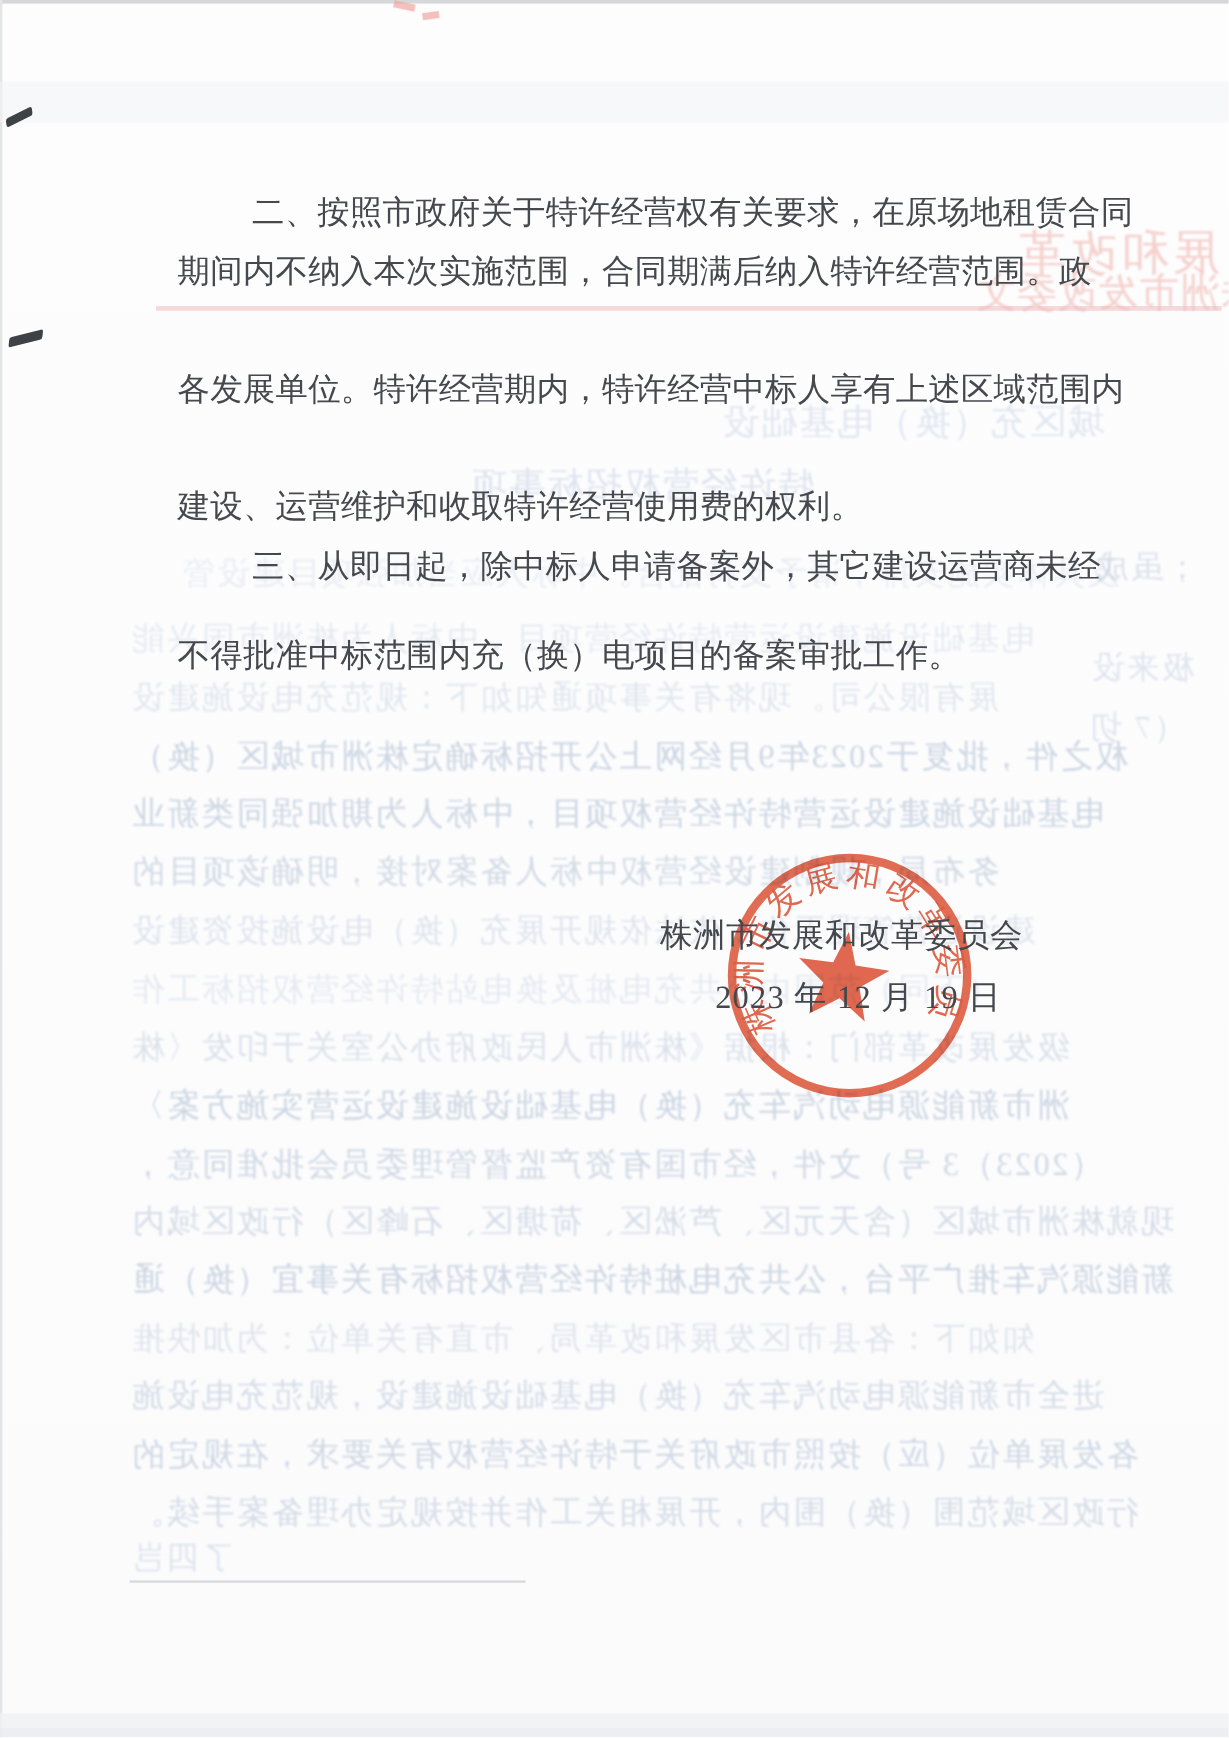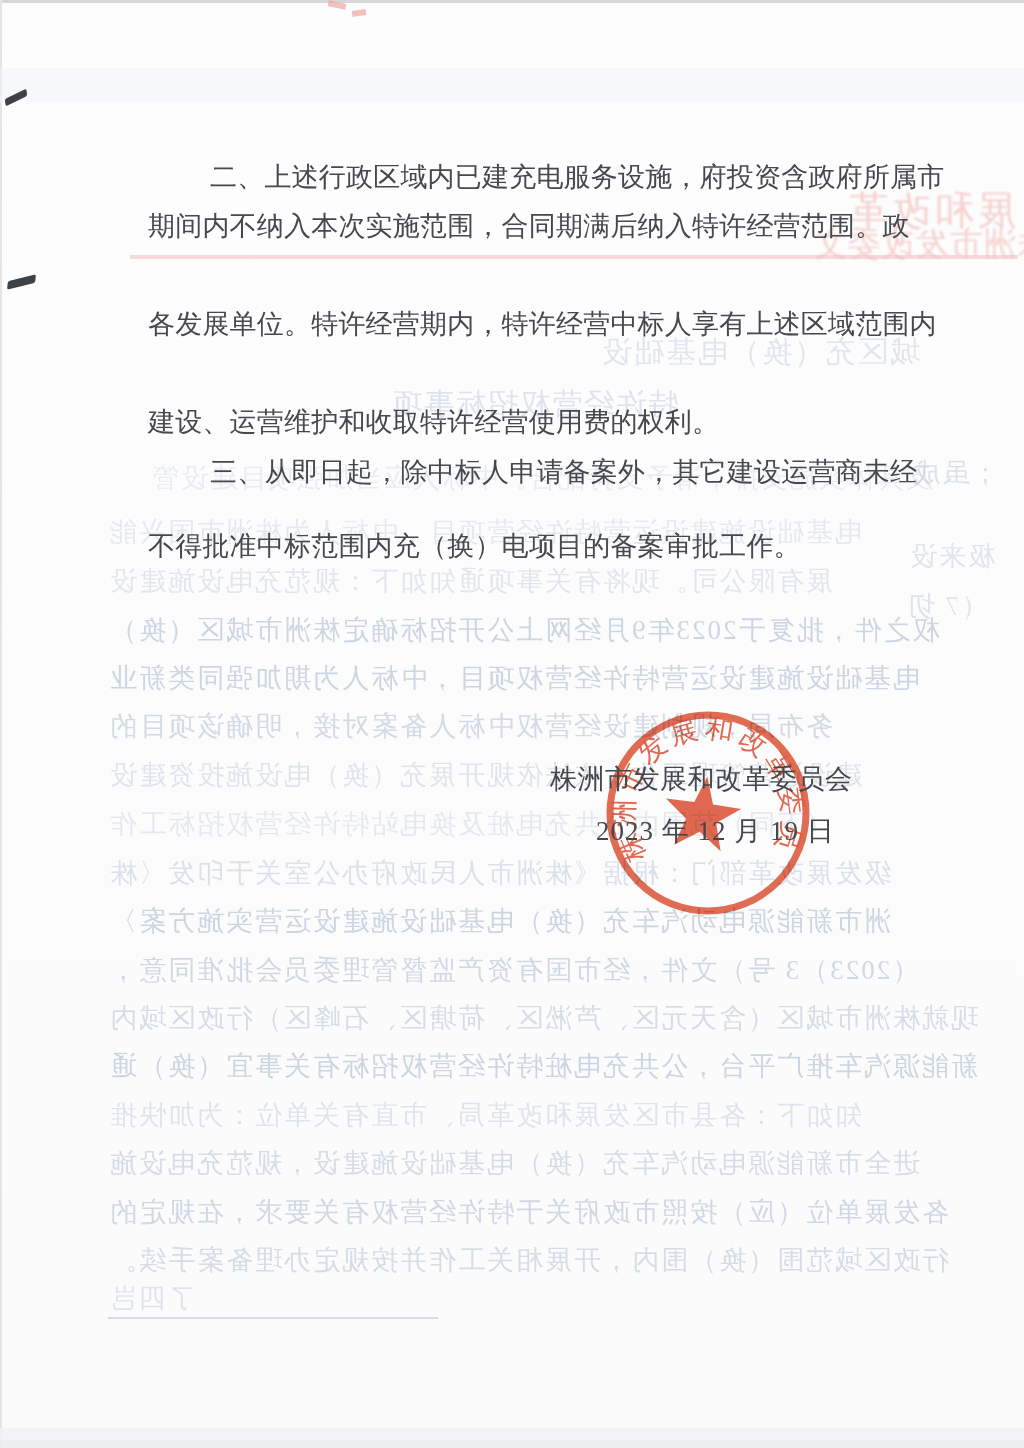--- a/index.html
+++ b/index.html
@@ -92,21 +92,21 @@
     <defs>
       <path id="sealArc" d="M 53.5 159.2 A 75 75 0 1 1 168.5 159.2" fill="none"></path>
     </defs>
     <circle cx="111" cy="111" r="98" fill="none" stroke="#dd4a2c" stroke-width="7" opacity=".9"></circle>
     <polygon points="105,74 114.4,101.1 143,101.6 120.2,118.9 128.5,146.4 105,130 81.5,146.4 89.8,118.9 67,101.6 95.6,101.1" fill="#dd4a2c" opacity=".92" transform="rotate(8 105 113)"></polygon>
     <text font-size="27" fill="#dd4a2c" opacity=".92" letter-spacing="4" font-family="Liberation Serif, DejaVu Serif, serif">
       <textPath href="#sealArc" startOffset="6" textLength="352" lengthAdjust="spacingAndGlyphs">株洲市发展和改革委员会</textPath>
     </text>
   </svg>
 
-  <div class="bodyline" style="left:210px;top:157px;">二、上述行政区域内已建充电服务设施，府投资含政府所属市</div>
+  <div class="bodyline" style="left:210px;top:157px;">二、按照市政府关于特许经营权有关要求，在原场地租赁合同</div>
   <div class="bodyline" style="left:148px;top:206px;">期间内不纳入本次实施范围，合同期满后纳入特许经营范围。政</div>
   <div class="bodyline" style="left:148px;top:304px;">各发展单位。特许经营期内，特许经营中标人享有上述区域范围内</div>
   <div class="bodyline" style="left:148px;top:402px;text-align:center;">建设、运营维护和收取特许经营使用费的权利。</div>
 
   <div class="bodyline" style="left:210px;top:452px;text-align:right;">三、从即日起，除中标人申请备案外，其它建设运营商未经</div>
   <div class="bodyline" style="left:148px;top:526px;">不得批准中标范围内充（换）电项目的备案审批工作。</div>
 
   <div class="sig" style="left:550px;top:759px;letter-spacing:.5px;">株洲市发展和改革委员会</div>
   <div class="sig" style="left:596px;top:811px;letter-spacing:1px;">2023 年 12 月 19 日</div>
 

